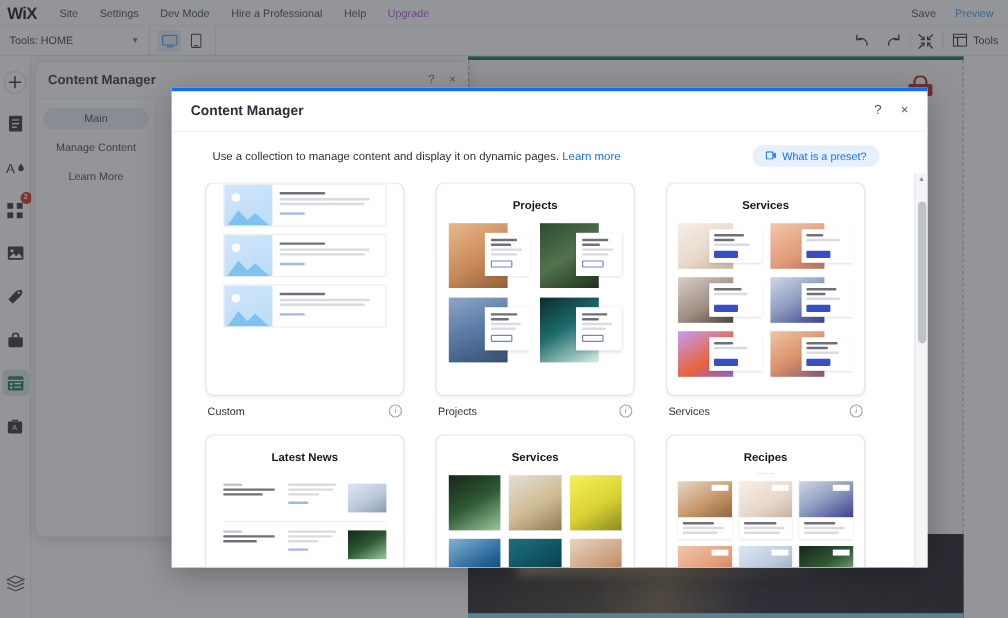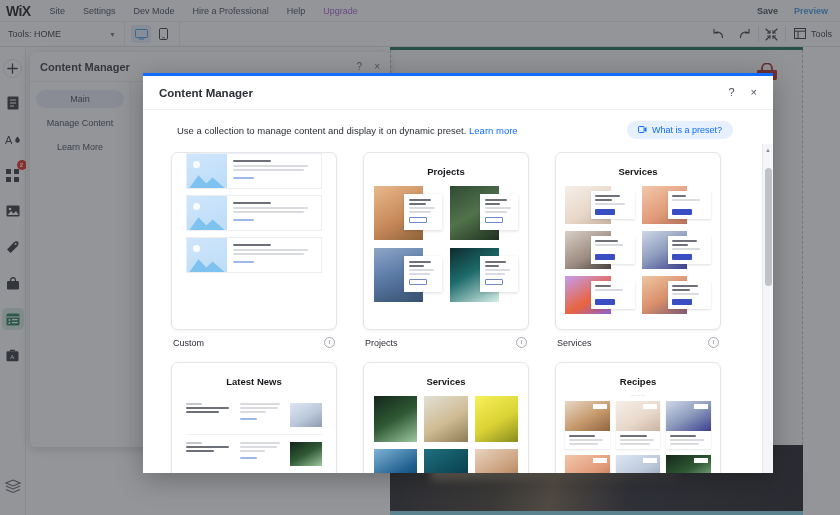--- a/index.html
+++ b/index.html
@@ -32,21 +32,21 @@
   }
   .wix-logo {
     font-size: 14px; font-weight: bold; color: #111; letter-spacing: -0.6px;
     padding: 0 10px 0 6px; line-height: 1;
   }
   .menu-item {
     font-size: 9px; color: #3b4057; padding: 0 9px; white-space: nowrap;
   }
   .menu-item.upgrade { color: #a452d8; }
   .topbar-right { margin-left: auto; display: flex; align-items: center; padding-right: 4px; }
-  .topbar-right .menu-item { padding: 0 8px; font-weight: bold; }
+  .topbar-right .menu-item { padding: 0 8px; }
   .menu-item.preview { color: #3899ec; }
 
   
   .toolbar2 {
     position: absolute; top: 22px; left: 0; width: 840px; height: 25px;
     background: #fff; display: flex; align-items: center;
     border-bottom: 1px solid #e0e3e8;
   }
   .page-select {
     display: flex; align-items: center; width: 125px;
@@ -464,21 +464,21 @@
     <div class="modal-head-actions">
       <span class="mh-icon">?</span>
       <span class="mh-icon">×</span>
     </div>
   </div>
 
   <div class="modal-body">
 
     <div class="modal-sub">
       <div class="modal-sub-text">
-        <span>Use a collection to manage content and display it on dynamic preset.</span>
+        <span>Use a collection to manage content and display it on dynamic pages.</span>
         <a href="#">Learn more</a>
       </div>
       <div class="preset-pill">
         <span>
           <svg width="9" height="7" viewBox="0 0 9 7">
               <rect x="0.5" y="0.5" width="5.6" height="6" rx="0.8" fill="none" stroke="#116dff"></rect>
               <path d="M6.6 2.3l1.9-1.2v4.8L6.6 4.7z" fill="#116dff"></path>
             </svg>
         </span>
         <span>What is a preset?</span>

